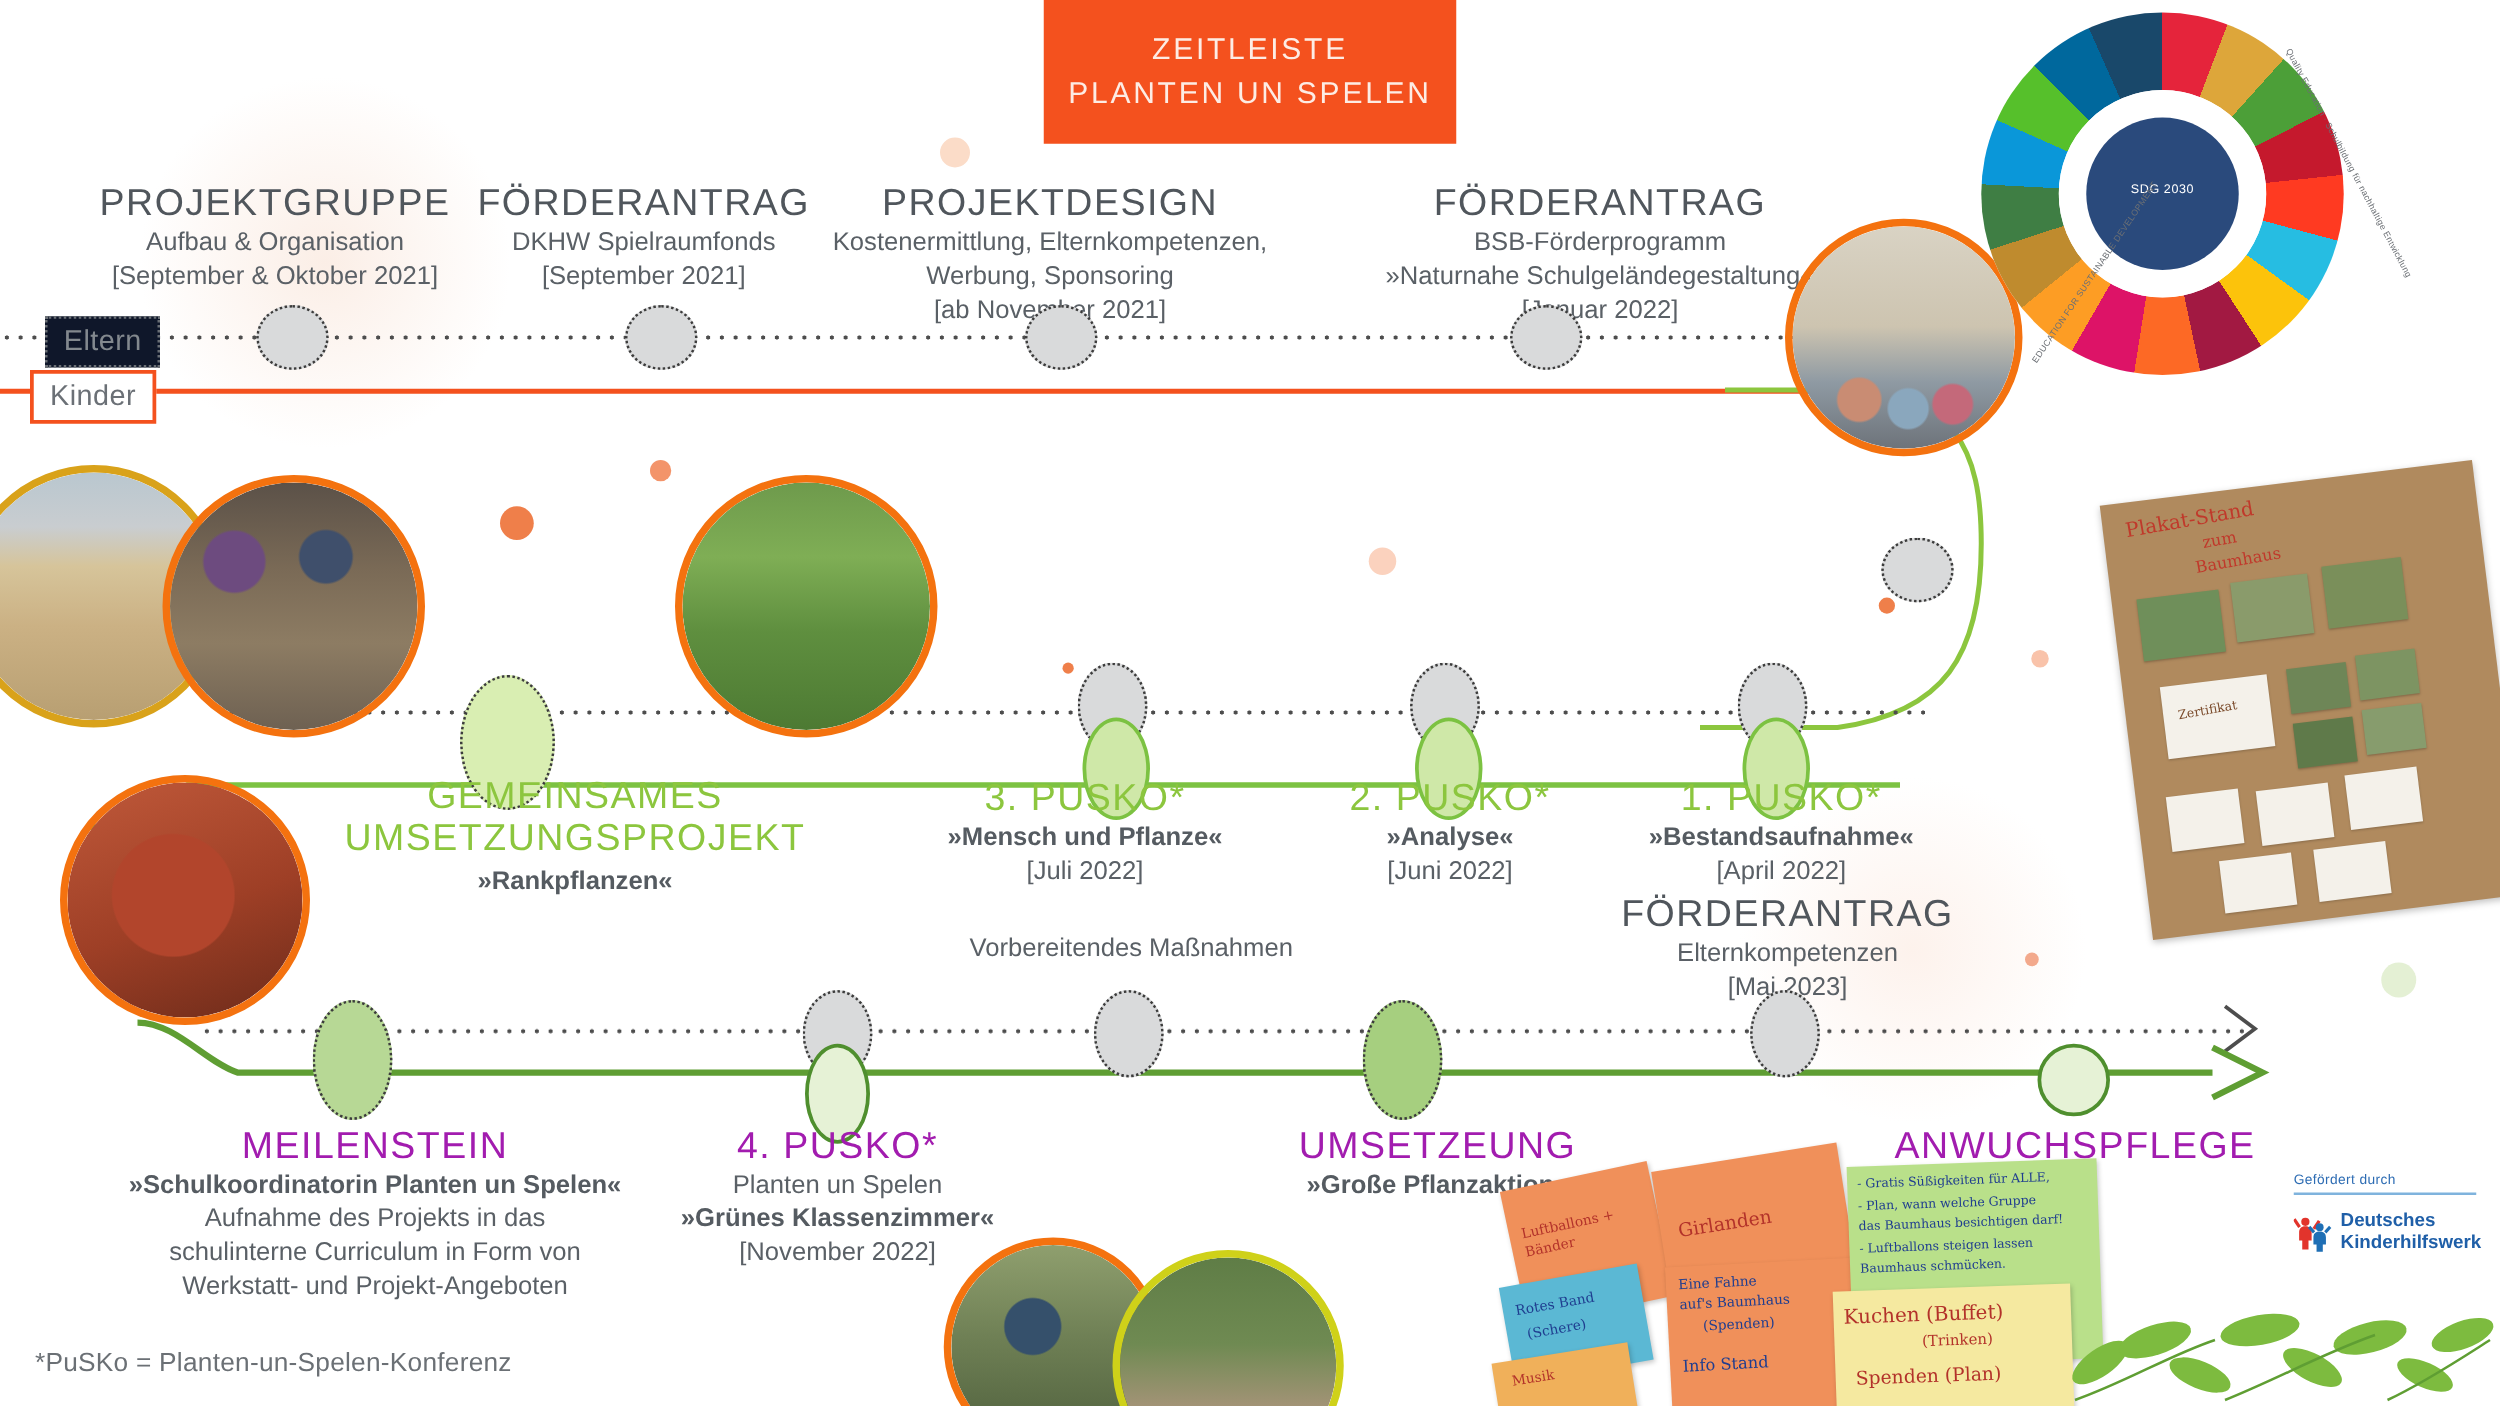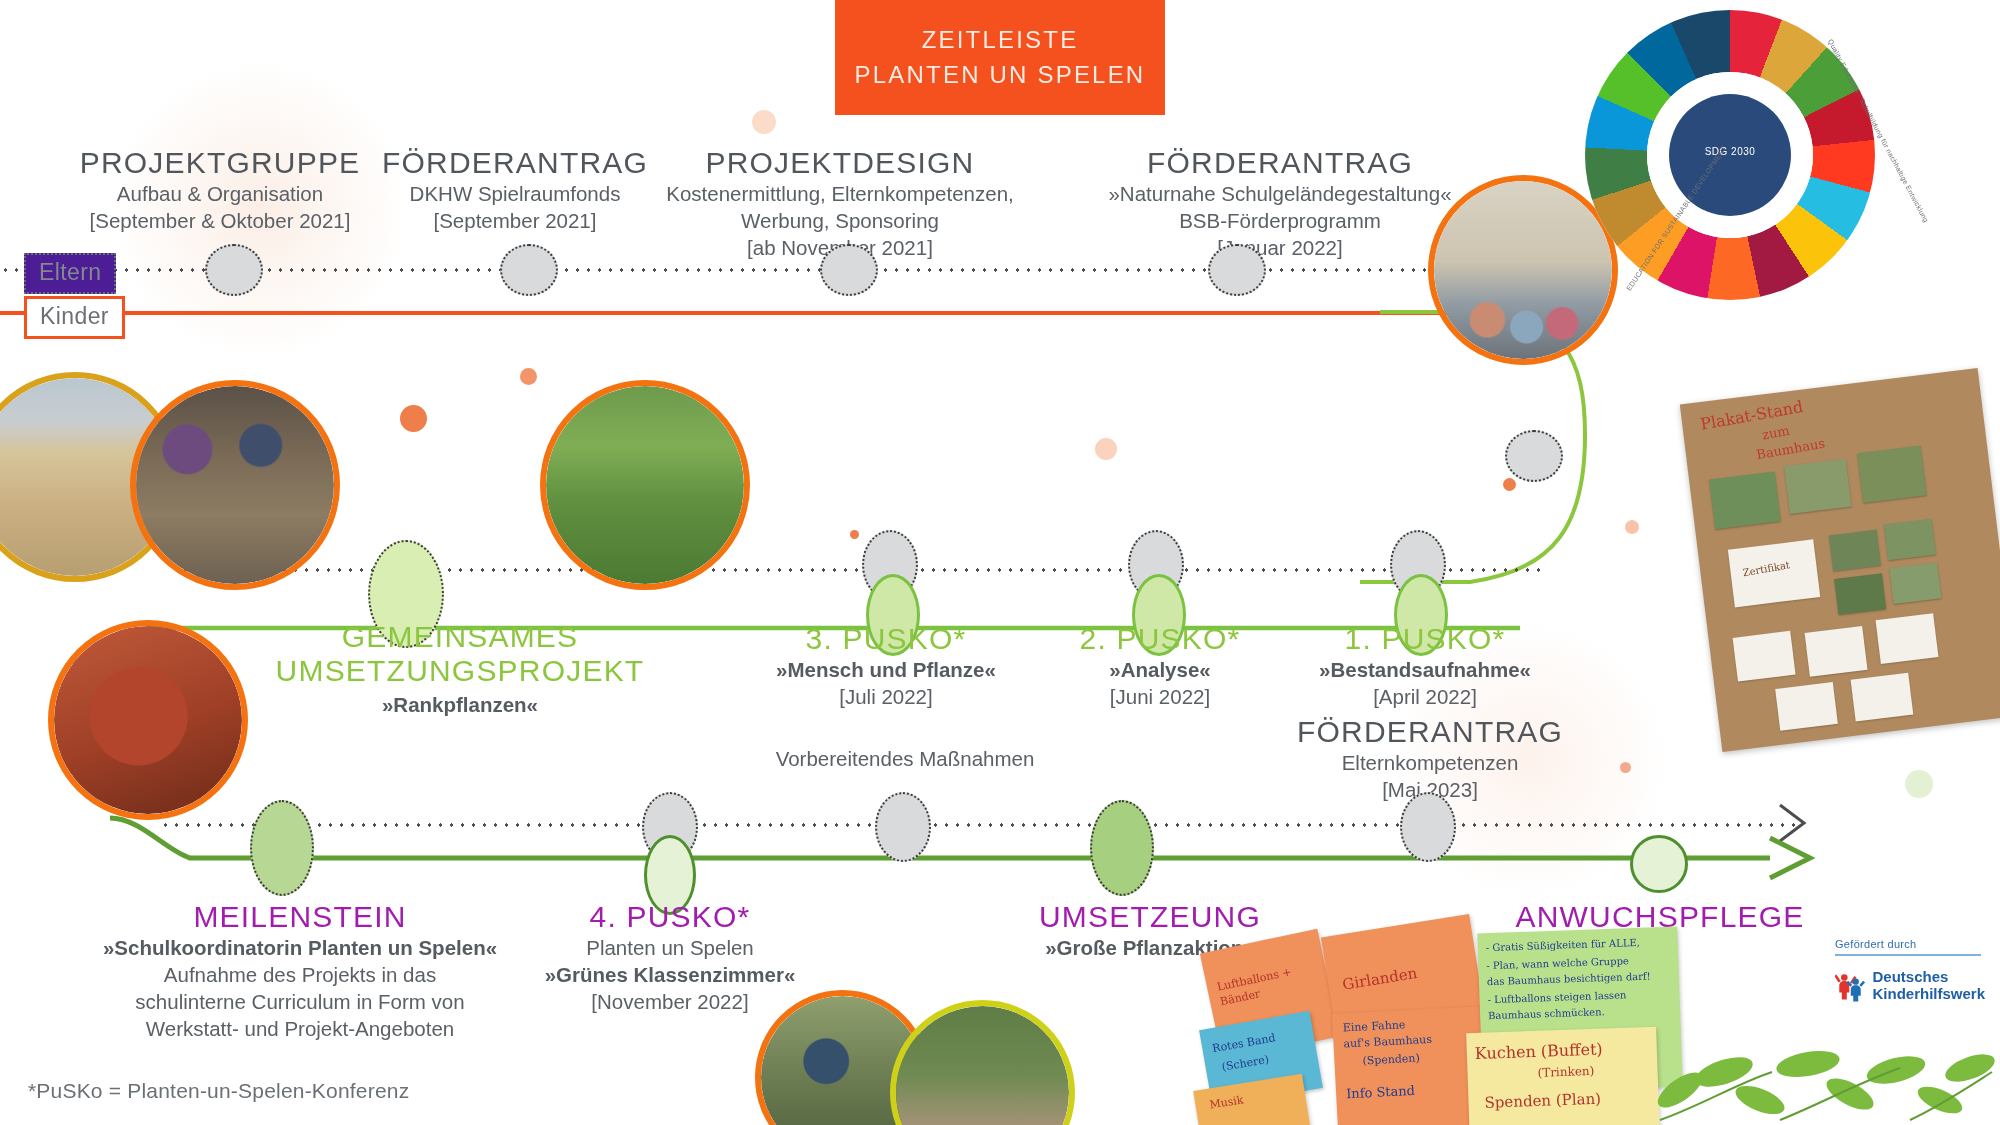--- a/index.html
+++ b/index.html
@@ -43,22 +43,22 @@
   .node{position:absolute;border-radius:50%;box-sizing:border-box;}
   .node-grey{background:#d9dadb;border:2.5px dotted #3c3c3c;}
   .node-lightgreen{background:#d9eeb2;border:2.5px dotted #3c3c3c;}
   .node-green-solid{background:#b7d895;border:2.5px dotted #3c3c3c;}
   .node-greenring{background:#cfe8a8;border:3px solid #7cc242;}
   .node-greenring-pale{background:#e6f2d6;border:3px solid #4f8f2e;}
   .node-mid{background:#a6cf7f;border:2.5px dotted #3c3c3c;}
 
   
   #eltern-tag{
-    left:24px;top:253px;padding:4px 13px 6px 13px;border:2.5px dotted #6a6f75;
-    color:#82888e;font-size:23px;background:#4c1d95;letter-spacing:.4px;
+    left:36px;top:253px;padding:4px 13px 6px 13px;border:2.5px dotted #6a6f75;
+    color:#82888e;font-size:23px;background:#0f172a;letter-spacing:.4px;
   }
   #kinder-tag{
     left:24px;top:296px;padding:4px 13px 6px 13px;border:3px solid #f4511e;
     color:#6b7076;font-size:23px;background:#fff;letter-spacing:.4px;
   }
 
   
   .photo{position:absolute;border-radius:50%;overflow:hidden;box-sizing:border-box;}
   .photo .inner{width:100%;height:100%;border-radius:50%;}
 
@@ -130,22 +130,22 @@
 
   <div class="abs center" style="left:620px;top:146px;width:440px;">
     <div class="hl">PROJEKTDESIGN</div>
     <div class="sub">Kostenermittlung, Elternkompetenzen,</div>
     <div class="sub">Werbung, Sponsoring</div>
     <div class="sub">[ab November 2021]</div>
   </div>
 
   <div class="abs center" style="left:1055px;top:146px;width:450px;">
     <div class="hl">FÖRDERANTRAG</div>
+    <div class="sub">BSB-Förderprogramm</div>
     <div class="sub">»Naturnahe Schulgeländegestaltung«</div>
-    <div class="sub">BSB-Förderprogramm</div>
     <div class="sub">[Januar 2022]</div>
   </div>
 
   <div class="dotline" style="left:0px;top:268px;width:1450px;"></div>
   <div class="solidline" style="left:0px;top:311px;width:1470px;background:#f4511e;"></div>
 
   <div id="eltern-tag" class="abs">Eltern</div>
   <div id="kinder-tag" class="abs">Kinder</div>
 
   <div class="node node-grey" style="left:205px;top:244px;width:58px;height:52px;"></div>
@@ -214,21 +214,21 @@
         radial-gradient(circle at 45% 48%, #b2452c 0 34%, rgba(0,0,0,0) 35%),
         linear-gradient(160deg,#c0593a 0%,#9e3f26 55%,#6d2b1a 100%);"></div>
   </div>
 
   <div class="abs center" style="left:230px;top:620px;width:460px;">
     <div class="hl green">GEMEINSAMES</div>
     <div class="hl green">UMSETZUNGSPROJEKT</div>
     <div class="sub b" style="margin-top:4px;">»Rankpflanzen«</div>
   </div>
 
-  <div class="abs center" style="left:726px;top:622px;width:320px;text-align:center;">
+  <div class="abs center" style="left:708px;top:622px;width:320px;text-align:center;">
     <div class="hl green">3. PUSKO*</div>
     <div class="sub b">»Mensch und Pflanze«</div>
     <div class="sub">[Juli 2022]</div>
   </div>
 
   <div class="abs center" style="left:1010px;top:622px;width:300px;">
     <div class="hl green">2. PUSKO*</div>
     <div class="sub b">»Analyse«</div>
     <div class="sub">[Juni 2022]</div>
   </div>

